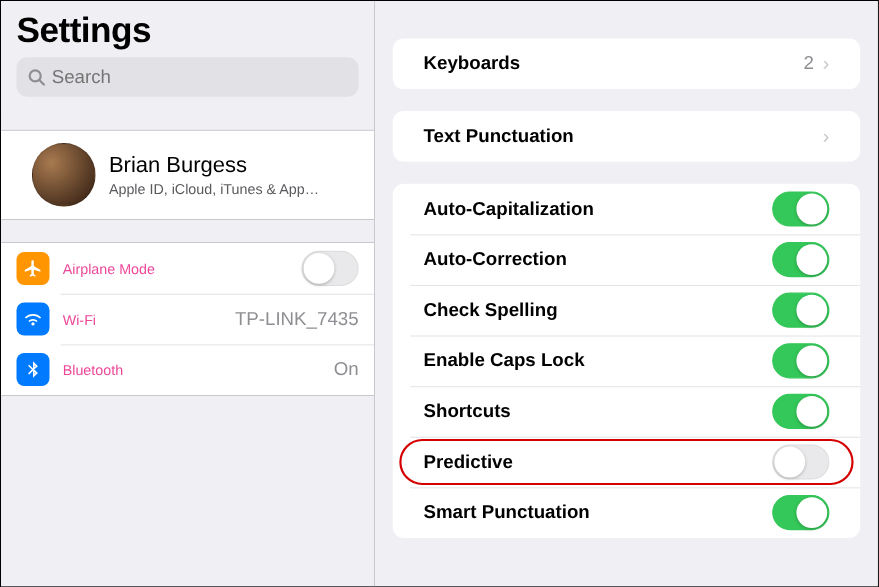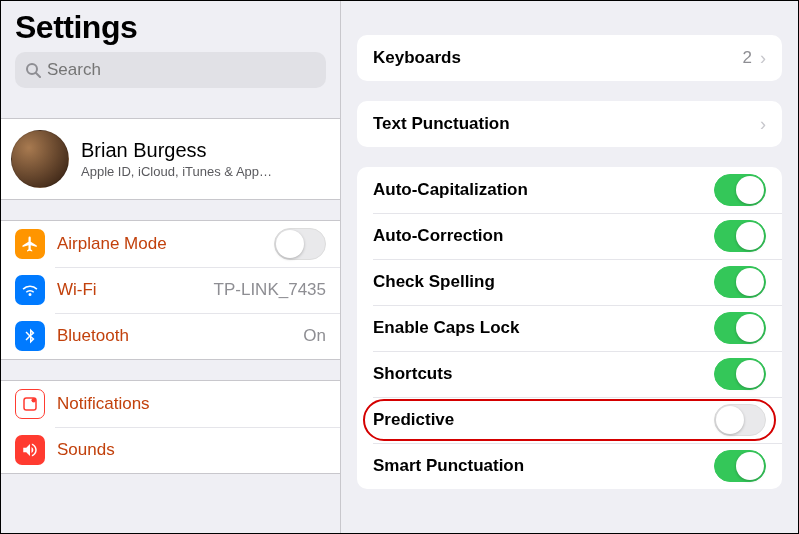--- a/index.html
+++ b/index.html
@@ -57,41 +57,41 @@
     min-height: 46px;
     padding: 0 14px;
     background: #fff;
     position: relative;
   }
   .row + .row::before {
     content:"";
     position:absolute; top:0; left:54px; right:0;
     border-top:1px solid #e5e5ea;
   }
-  .profile-row { min-height: 80px; padding: 10px 10px; }
+  .profile-row { min-height: 80px; padding: 10px 28px; }
   .avatar {
     width: 58px; height:58px; border-radius:50%;
     background: radial-gradient(circle at 30% 30%, #a87a50, #2b180d);
     flex-shrink:0; margin-right:12px;
     border:1px solid rgba(0,0,0,0.1);
   }
   .profile-text { display:flex; flex-direction:column; }
   .profile-name { font-size:20px; font-weight:400; color:#000; }
   .profile-sub { font-size:13px; color:#5a5a5e; margin-top:2px; }
   .icon-box {
     width:30px; height:30px; border-radius:7px;
     display:flex; align-items:center; justify-content:center;
     flex-shrink:0; margin-right:12px;
     color:#fff;
   }
   .ic-orange{background:#ff9500;}
   .ic-blue{background:#007aff;}
   .ic-red{background:#ff3b30;}
   .ic-redw{background:#fff;border:1px solid #ff3b30;color:#ff3b30;}
-  .row-label{font-size:17px;color:#c2410c;flex:1;}
+  .row-label{font-size:13px;color:#ec4899;flex:1;}
   .row-value{font-size:17px;color:#8e8e93;margin-left:4px;}
   .toggle{
     width:52px;height:32px;border-radius:16px;
     background:#e9e9eb;position:relative;flex-shrink:0;
     border:1px solid #ddd;
   }
   .toggle.on{background:#34c759;border-color:#34c759;}
   .knob{
     position:absolute;top:1px;left:1px;width:28px;height:28px;
     border-radius:50%;background:#fff;
@@ -107,21 +107,21 @@
   }
   .dgroup{
     background:#fff;
     border-radius:10px;
     margin-top:20px;
     overflow:hidden;
   }
   .dgroup:first-child{margin-top:34px;}
   .drow{
     display:flex;align-items:center;
-    min-height:46px;padding:0 16px;
+    min-height:46px;padding:0 28px;
     position:relative;
   }
   .drow + .drow::before{
     content:"";position:absolute;top:0;left:16px;right:0;
     border-top:1px solid #e5e5ea;
   }
   .drow .label{font-size:17px;color:#000;font-weight:600;flex:1;}
   .drow .value{font-size:17px;color:#8e8e93;margin-right:8px;}
   .chevron{color:#c7c7cc;font-size:18px;}
   .highlight-ring{
@@ -181,39 +181,20 @@
       <div class="icon-box ic-blue">
         <svg width="18" height="18" viewBox="0 0 24 24" fill="#fff">
             <path d="M12 2v8.6L7.4 6 6 7.4 10.6 12 6 16.6 7.4 18l4.6-4.6V22l6-6-4.6-4 4.6-4-6-6zm2 4.8L15.2 8 14 9.2V6.8zm0 10.4v-2.4L15.2 16 14 17.2z"></path>
           </svg>
       </div>
       <div class="row-label">Bluetooth</div>
       <div class="row-value">On</div>
     </div>
   </div>
 
-  <div class="group">
-    <div class="row">
-      <div class="icon-box ic-redw">
-        <svg width="18" height="18" viewBox="0 0 24 24" fill="none" stroke="#ff3b30" stroke-width="2">
-            <rect x="4" y="4" width="16" height="16" rx="3"></rect>
-            <circle cx="17" cy="7" r="3" fill="#ff3b30" stroke="none"></circle>
-          </svg>
-      </div>
-      <div class="row-label">Notifications</div>
-    </div>
-    <div class="row">
-      <div class="icon-box ic-red">
-        <svg width="18" height="18" viewBox="0 0 24 24" fill="#fff">
-            <path d="M3 9v6h4l5 5V4L7 9H3zm13.5 3a4.5 4.5 0 0 0-2.5-4v8a4.5 4.5 0 0 0 2.5-4zm2.5 0c0 3-1.8 5.6-4.5 6.7v2.1c3.9-1.2 6.5-4.7 6.5-8.8s-2.6-7.6-6.5-8.8v2.1C17.2 6.4 19 9 19 12z"></path>
-          </svg>
-      </div>
-      <div class="row-label">Sounds</div>
-    </div>
-  </div>
 </div>
 
 <div class="detail">
   <div class="dgroup">
     <div class="drow">
       <div class="label">Keyboards</div>
       <div class="value">2</div>
       <span class="chevron">›</span>
     </div>
   </div>

